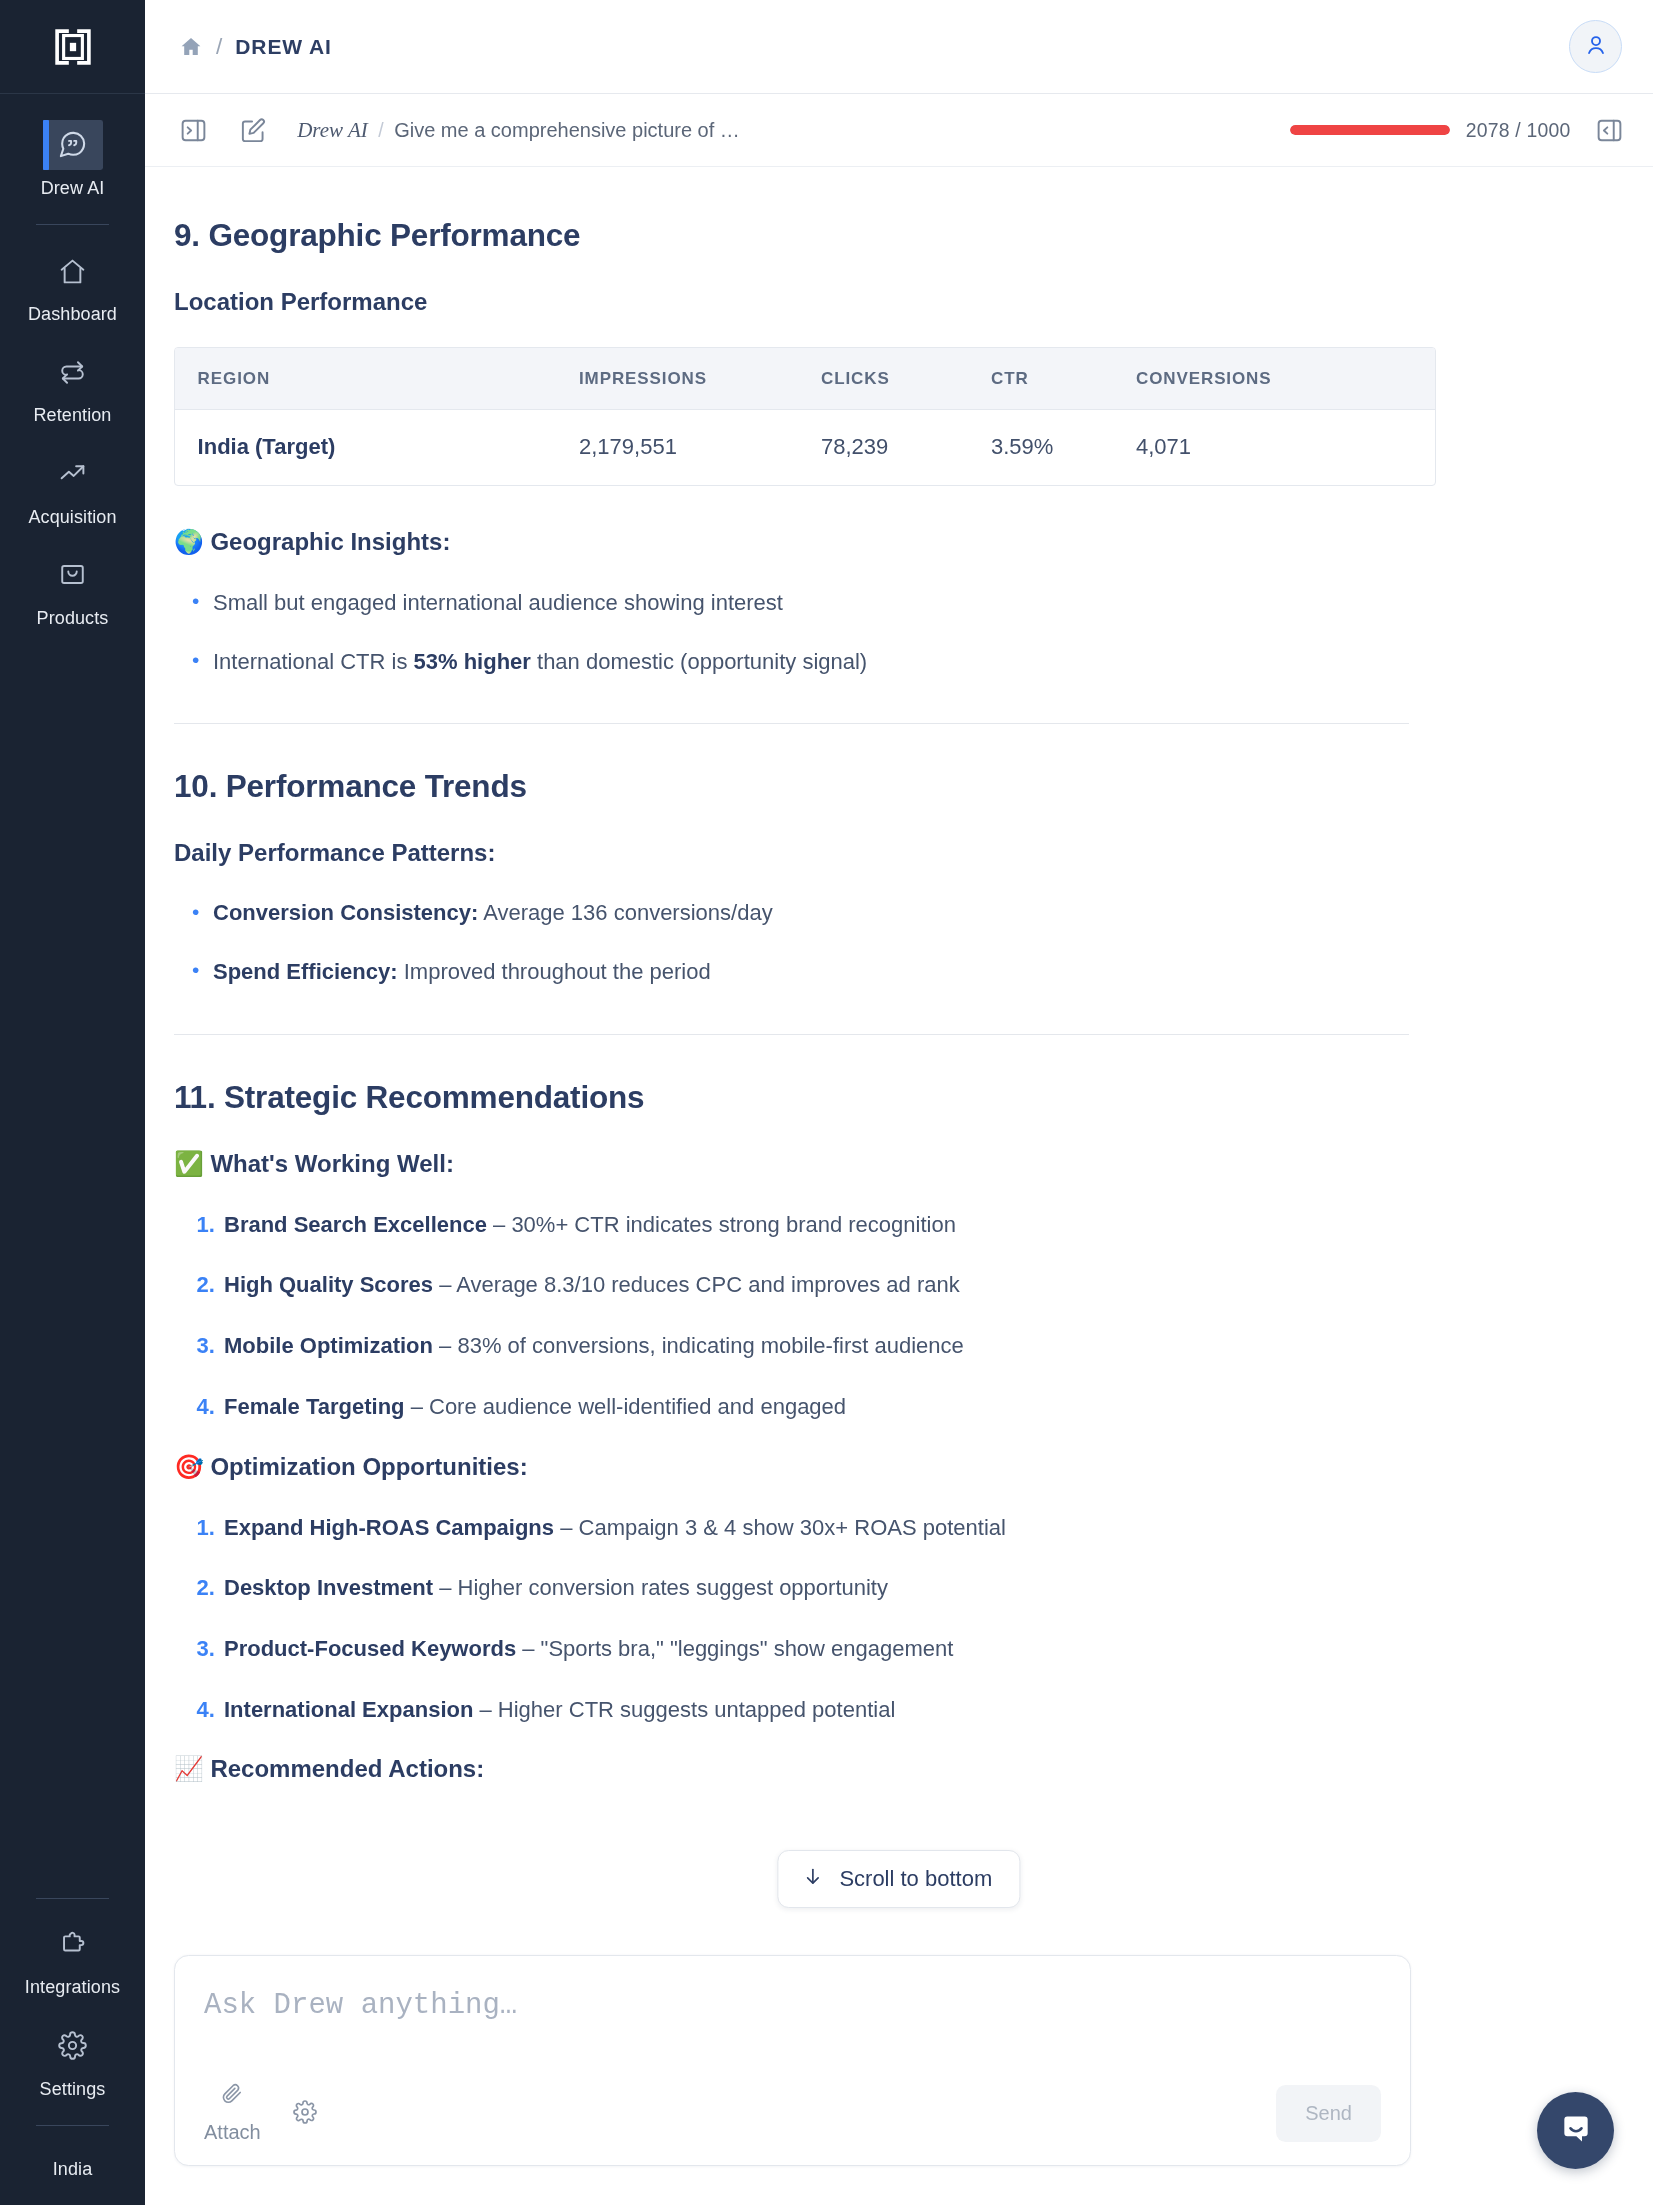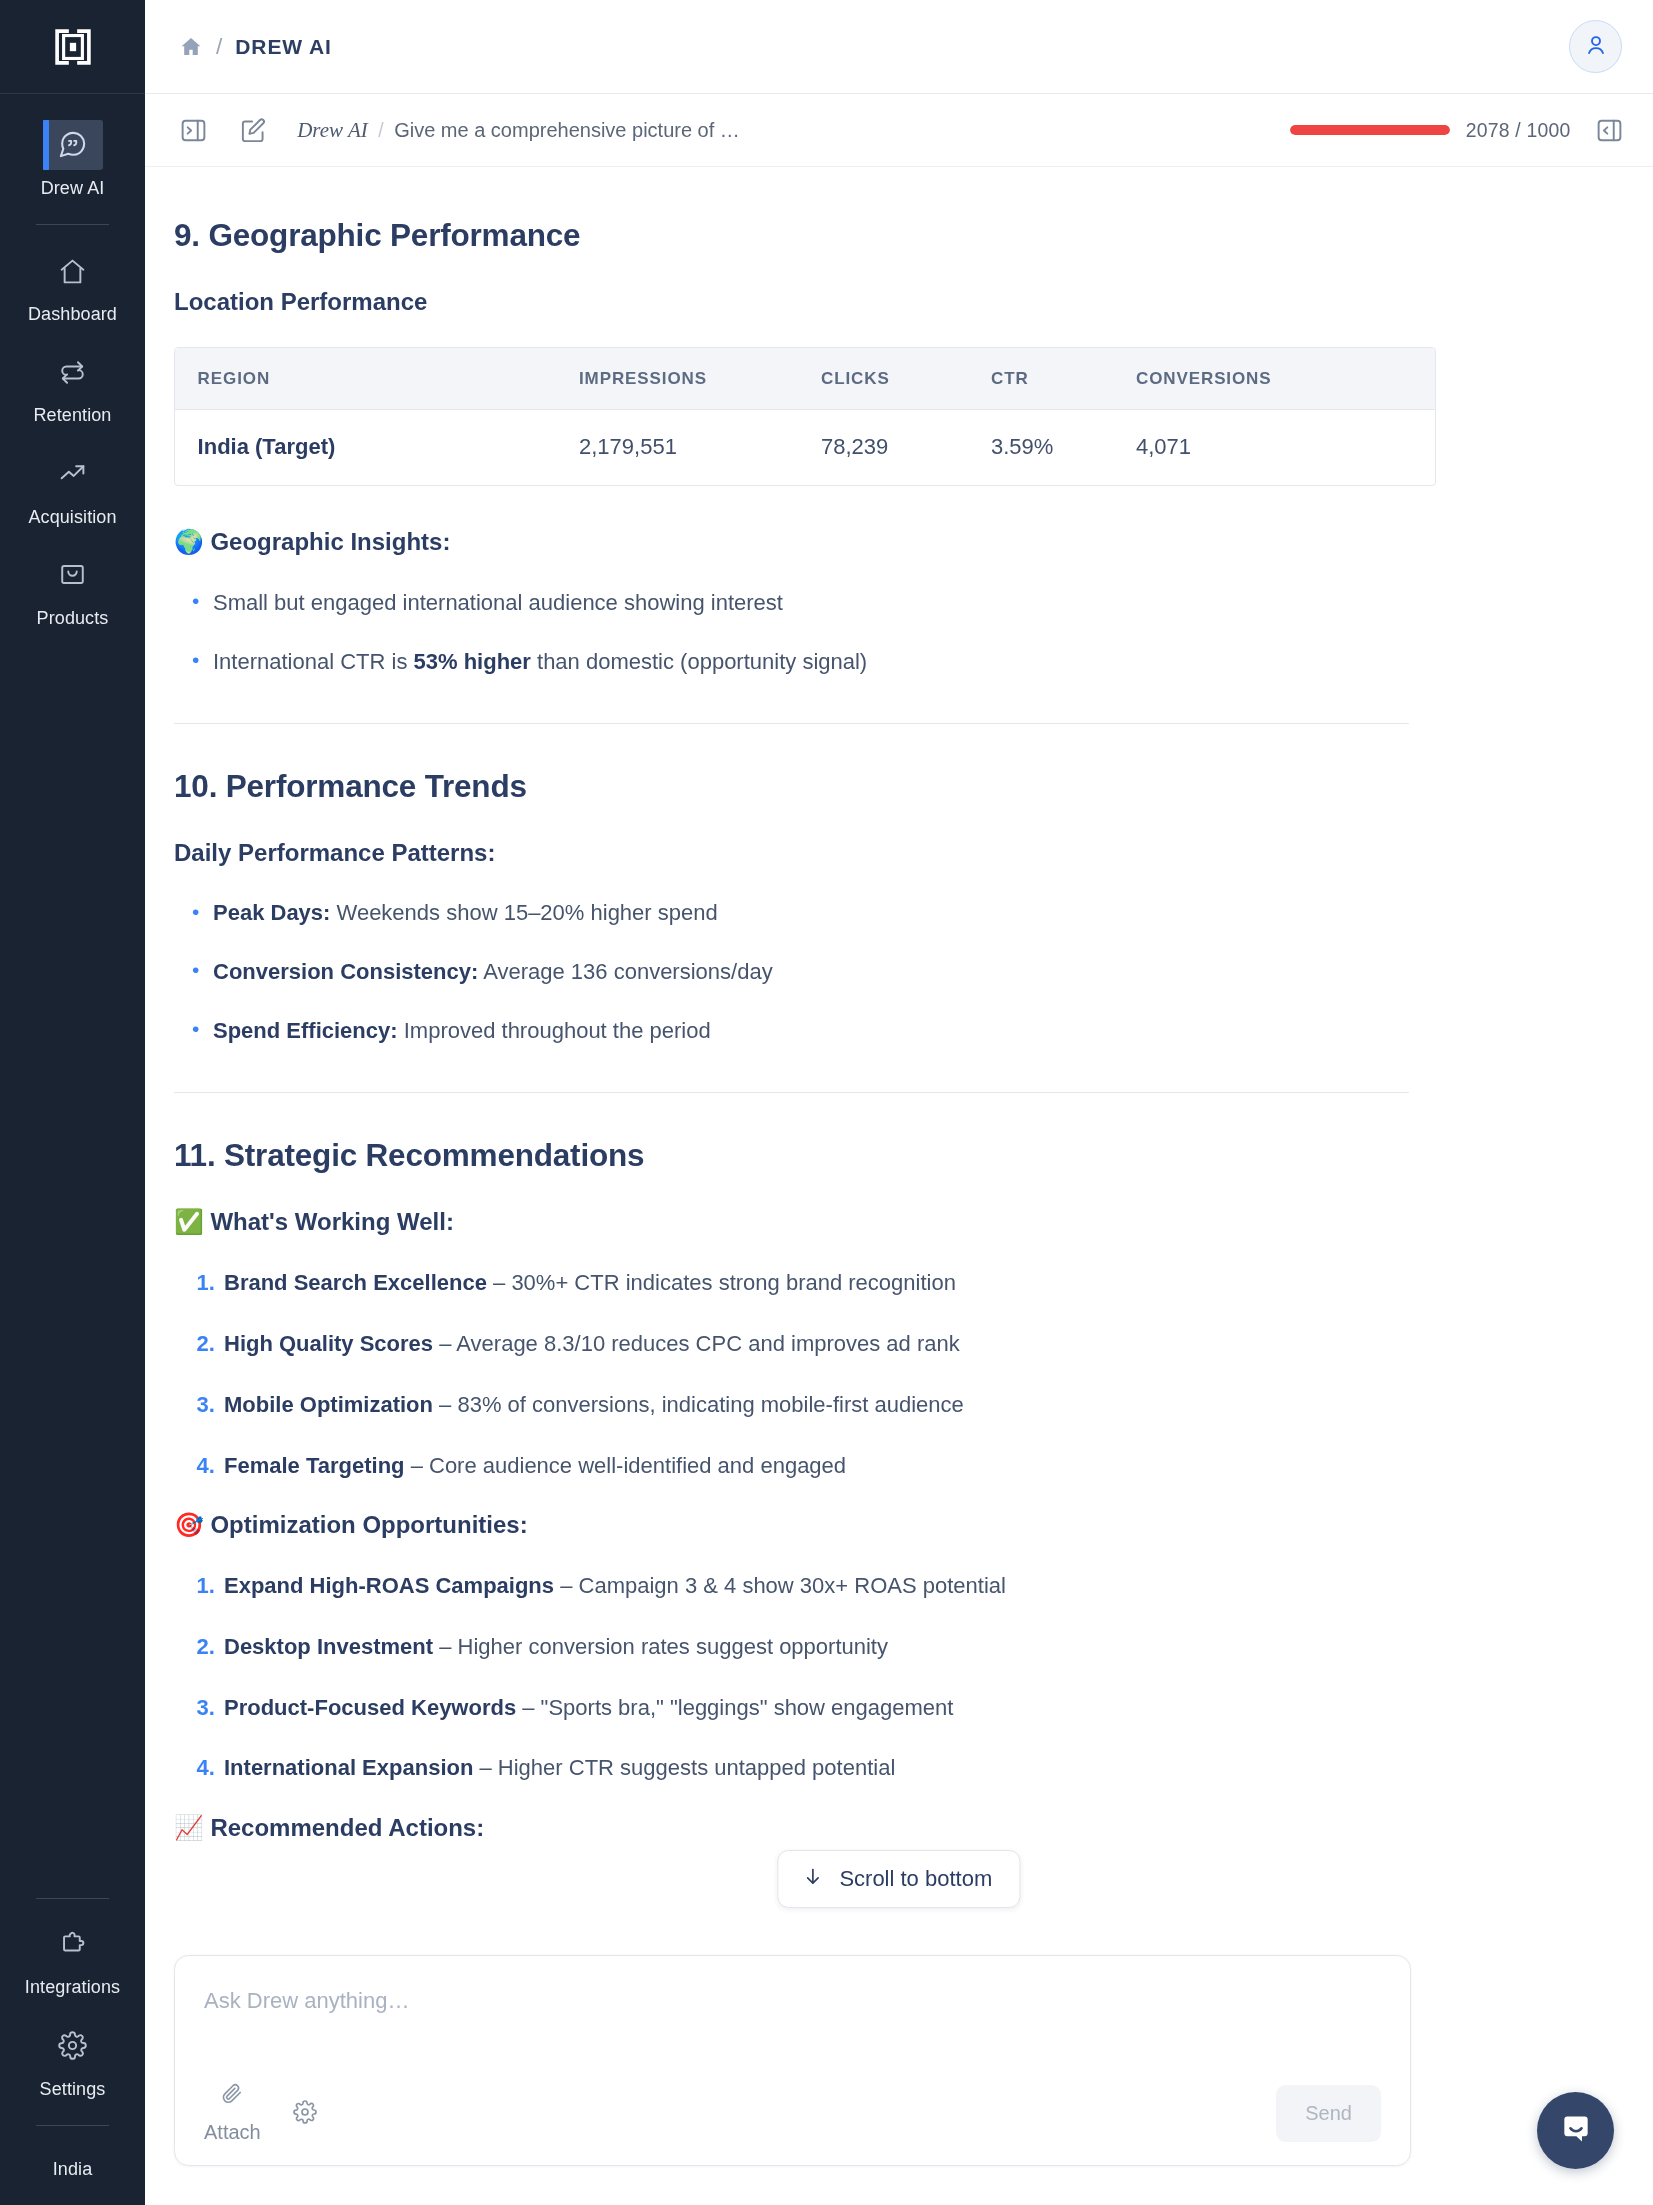--- a/index.html
+++ b/index.html
@@ -333,22 +333,22 @@
     padding: 31px 29px 21px 29px;
     display: flex;
     flex-direction: column;
   }
   .composer-input {
     border: none;
     outline: none;
     resize: none;
     width: 100%;
     height: 77px;
-    font-family: Liberation Sans, sans-serif;
-    font-size: 22px;
+    font-family: Liberation Mono, monospace;
+    font-size: 29px;
     color: #2c3d63;
     background: transparent;
     line-height: 1.3;
   }
   .composer-input::placeholder { color: #a9b2c1; }
   .composer-row {
     display: flex;
     align-items: center;
     gap: 32px;
     margin-top: auto;
@@ -596,23 +596,20 @@
             <span>International CTR is </span><b>53% higher</b><span> than domestic (opportunity signal)</span>
           </li>
         </ul>
 
         <hr class="divider">
 
         <h2 class="sec">10. Performance Trends</h2>
         <h3 class="sub">Daily Performance Patterns:</h3>
 
         <ul class="bul">
-          <li>
-            <b>Peak Days:</b><span> Weekends show 15–20% higher spend</span>
-          </li>
           <li>
             <b>Conversion Consistency:</b><span> Average 136 conversions/day</span>
           </li>
           <li>
             <b>Spend Efficiency:</b><span> Improved throughout the period</span>
           </li>
         </ul>
 
         <hr class="divider">
 

